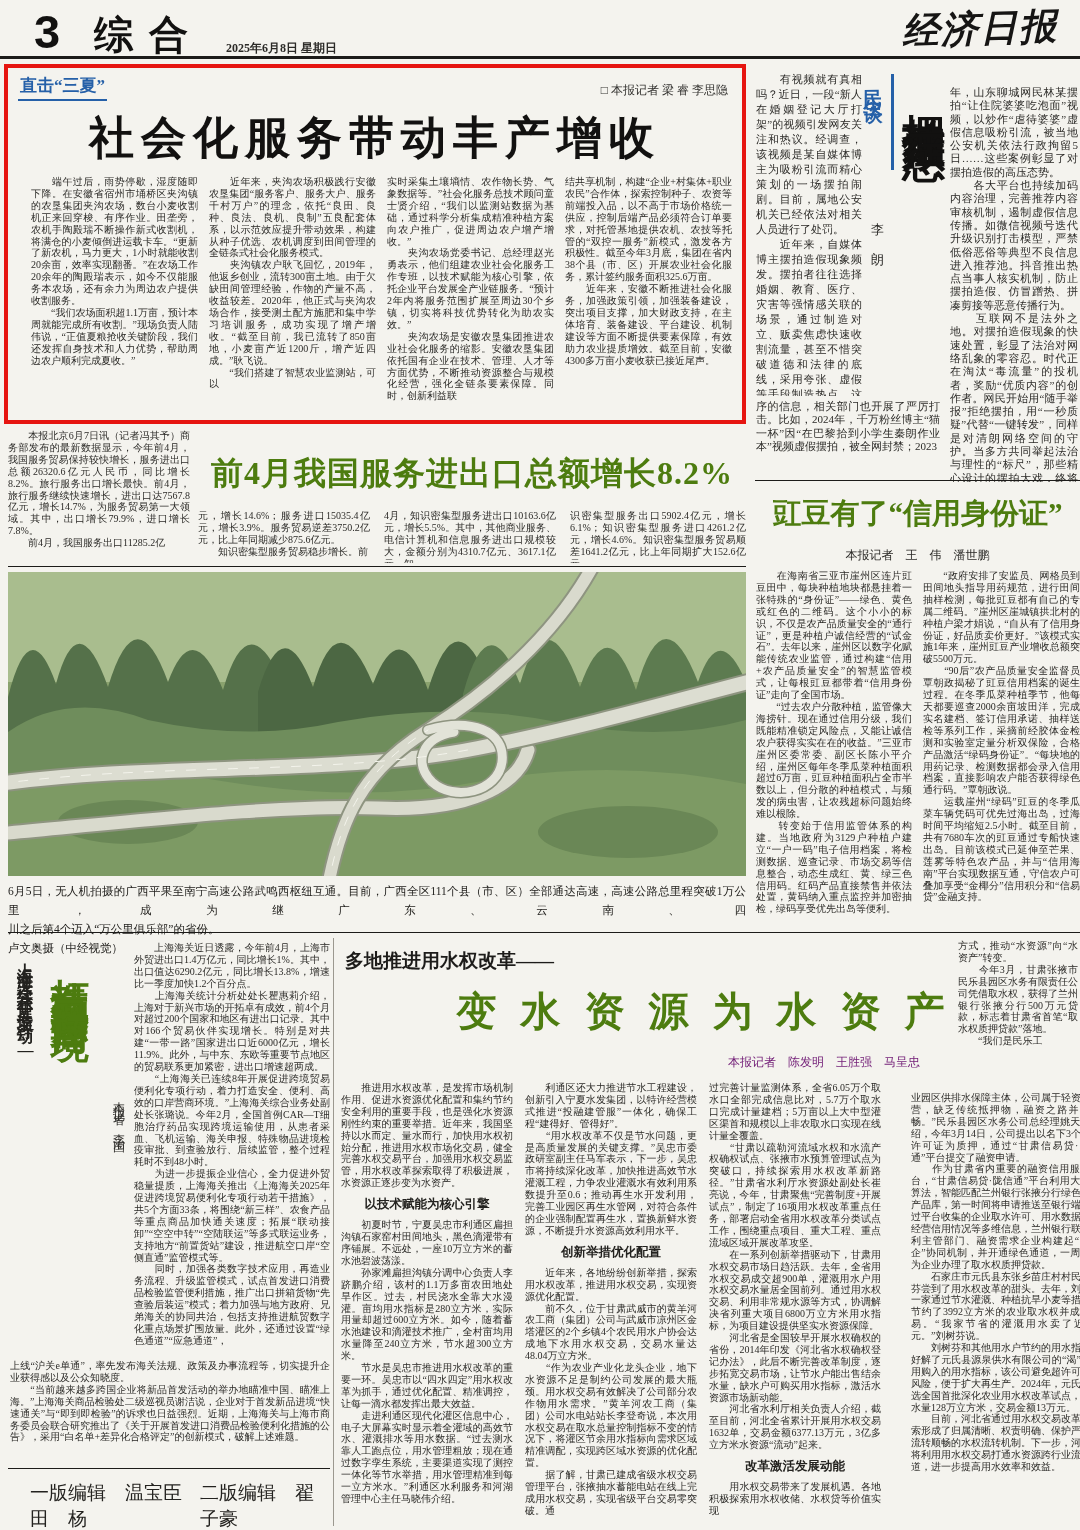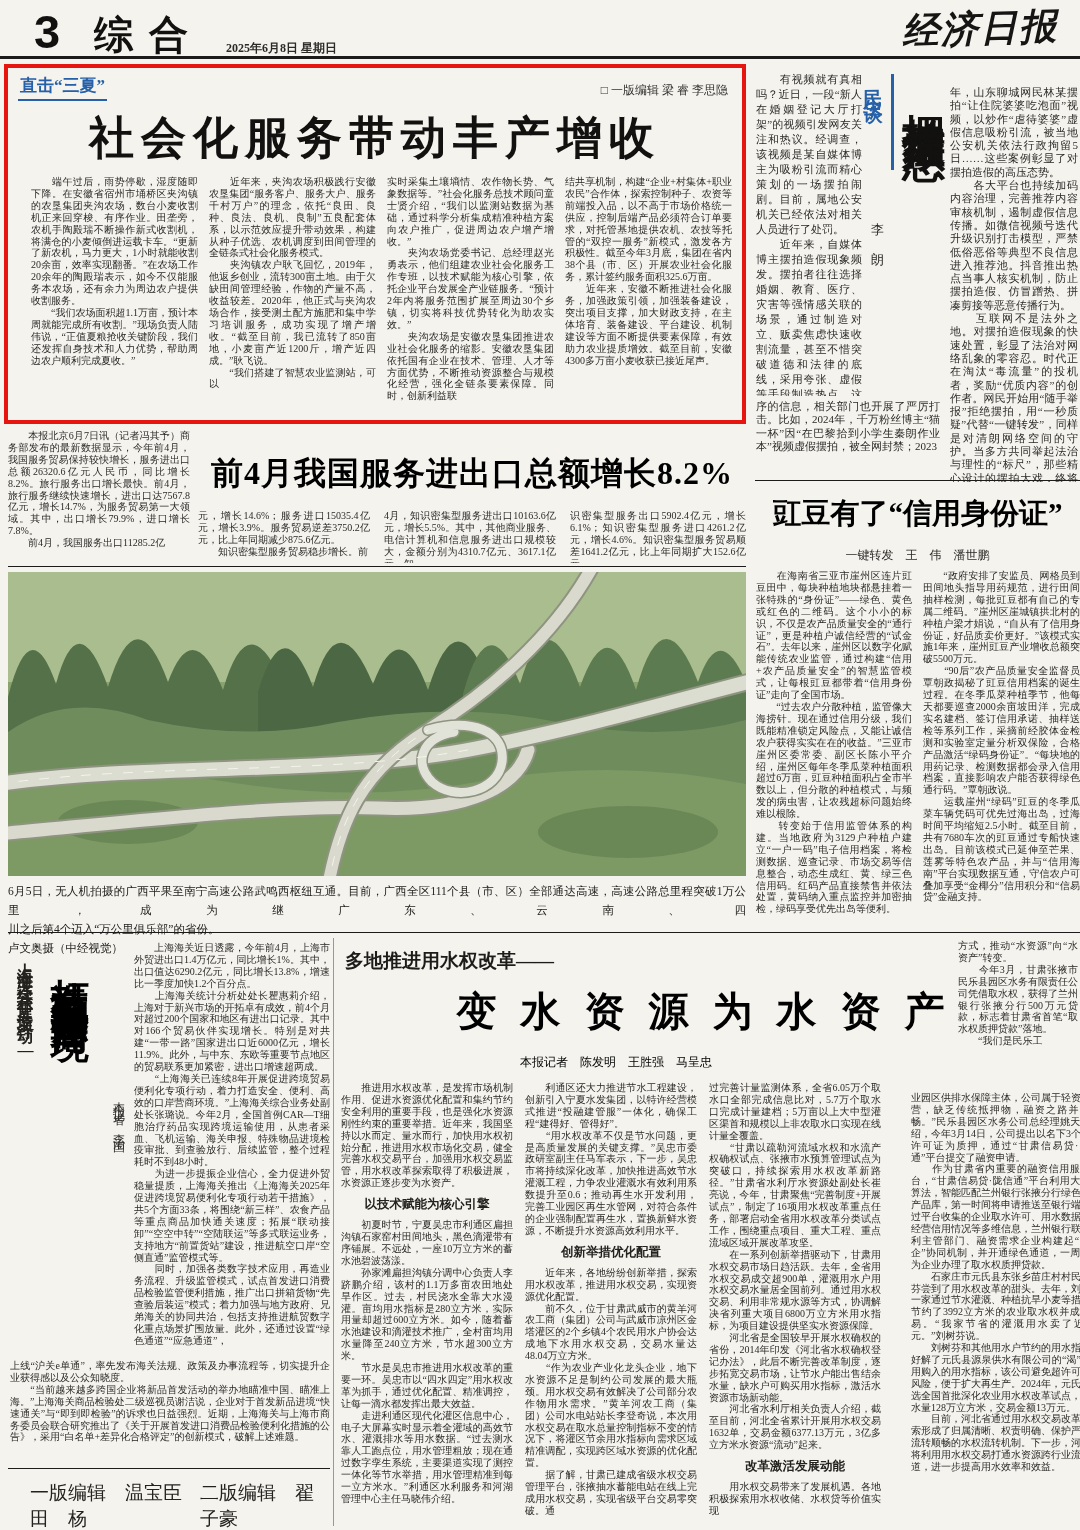--- a/index.html
+++ b/index.html
@@ -10,42 +10,42 @@
   }
   .sans{font-family:"Liberation Sans","DejaVu Sans",sans-serif;}
   .abs{position:absolute;}
   .body-text{
     font-size:10px;line-height:11.9px;text-align:justify;
     white-space:pre-line;overflow:hidden;color:#2b2a27;
   }
   .rule-h{position:absolute;background:#1c1b19;}
   .rule-v{position:absolute;background:#9b988f;width:1px;}
   .vtext{writing-mode:vertical-rl;text-orientation:upright;}
-  .headline-serif{font-weight:900;color:#000000;}
+  .headline-serif{font-weight:900;color:#4d7c0f;}
   .subhead{
     font-family:"Liberation Sans","DejaVu Sans",sans-serif;
     font-weight:900;text-align:center;font-size:12.5px;
     margin:7px 0 6px 0;white-space:normal;color:#16151
   }
   .col-stack > div{overflow:visible;}
 </style>
 </head>
 <body>
 
 <div id="paper">
 
   <div class="abs sans" style="left:34px;top:4px;font-size:47px;font-weight:900;color:#121110;">3</div>
   <div class="abs sans" style="left:94px;top:8px;font-size:39px;font-weight:900;letter-spacing:16px;color:#121110;">综合</div>
   <div class="abs" style="left:226px;top:40px;font-size:12px;color:#2b2a27;font-weight:bold;">2025年6月8日  星期日</div>
   <div class="abs" style="right:22px;top:4px;font-size:37px;font-weight:900;font-style:italic;color:#161514;transform:rotate(-2deg);letter-spacing:2px;">经济日报</div>
   <div class="rule-h" style="left:0;top:56px;width:1080px;height:3px;"></div>
 
   <div class="abs" style="left:4px;top:64px;width:734px;height:352px;border:4px solid #e61510;">
     <div class="abs" style="left:10px;top:6px;font-size:17px;font-weight:900;color:#2560a8;border-bottom:2px solid #2560a8;padding:0 2px 2px 2px;">直击“三夏”</div>
-    <div class="abs" style="right:14px;top:14px;font-size:12px;color:#33322f;">□ 一版编辑  梁  睿  李思隐</div>
+    <div class="abs" style="right:14px;top:14px;font-size:12px;color:#33322f;">□ 本报记者  梁  睿  李思隐</div>
     <div class="abs sans" style="left:0;top:40px;width:100%;text-align:center;font-size:45px;font-weight:900;letter-spacing:7px;color:#121110;">社会化服务带动丰产增收</div>
     <div class="abs" style="left:10px;top:108px;width:714px;height:236px;display:flex;gap:11px;">
       <div class="body-text" style="flex:1;margin-left:13px;">　　端午过后，雨势停歇，湿度随即下降。在安徽省宿州市埇桥区夹沟镇的农垦集团夹沟农场，数台小麦收割机正来回穿梭、有序作业。田垄旁，农机手陶殿瑞不断操作新式收割机，将满仓的小麦倾倒进运载卡车。“更新了新农机，马力更大，1小时就能收割20余亩，效率实现翻番。”在农场工作20余年的陶殿瑞表示，如今不仅能服务本农场，还有余力为周边农户提供收割服务。
 　　“我们农场面积超1.1万亩，预计本周就能完成所有收割。”现场负责人陆伟说，“正值夏粮抢收关键阶段，我们还发挥自身技术和人力优势，帮助周边农户顺利完成夏收。”</div>
       <div class="body-text" style="flex:1;">　　近年来，夹沟农场积极践行安徽农垦集团“服务客户、服务大户、服务千村万户”的理念，依托“良田、良种、良法、良机、良制”五良配套体系，以示范效应提升带动效果，构建从种子优选、农机调度到田间管理的全链条式社会化服务模式。
 　　夹沟镇农户耿飞回忆，2019年，他返乡创业，流转300亩土地。由于欠缺田间管理经验，作物的产量不高，收益较差。2020年，他正式与夹沟农场合作，接受测土配方施肥和集中学习培训服务，成功实现了增产增收。“截至目前，我已流转了850亩地，小麦亩产近1200斤，增产近四成。”耿飞说。
 　　“我们搭建了智慧农业监测站，可以</div>
       <div class="body-text" style="flex:1;">实时采集土壤墒情、农作物长势、气象数据等。”社会化服务总技术顾问童士贤介绍，“我们以监测站数据为基础，通过科学分析集成精准种植方案向农户推广，促进周边农户增产增收。”
 　　夹沟农场党委书记、总经理赵光勇表示，他们组建农业社会化服务工作专班，以技术赋能为核心引擎，依托企业平台发展全产业链服务。“预计2年内将服务范围扩展至周边30个乡镇，切实将科技优势转化为助农实效。”
 　　夹沟农场是安徽农垦集团推进农业社会化服务的缩影。安徽农垦集团依托国有企业在技术、管理、人才等方面优势，不断推动资源整合与规模化经营，强化全链条要素保障。同时，创新利益联</div>
@@ -103,21 +103,21 @@
   <div class="abs" style="left:8px;top:882px;width:738px;font-size:11.5px;line-height:19px;color:#23221f;">
     <div style="text-align:justify;text-align-last:justify;">6月5日，无人机拍摄的广西平果至南宁高速公路武鸣西枢纽互通。目前，广西全区111个县（市、区）全部通达高速，高速公路总里程突破1万公里，成为继广东、云南、四</div>
     <div style="display:flex;justify-content:space-between;flex-direction:column;">
       <span>川之后第4个迈入“万公里俱乐部”的省份。</span>
       <span>卢文奥摄（中经视觉）</span>
     </div>
   </div>
   <div class="rule-h" style="left:8px;top:932px;width:1072px;height:1px;"></div>
 
   <div class="abs headline-serif" style="left:755px;top:494px;width:325px;text-align:center;font-size:29px;">豇豆有了“信用身份证”</div>
-  <div class="abs" style="left:755px;top:547px;width:325px;text-align:center;font-size:12px;color:#2b2a27;">一键转发　王　伟　潘世鹏</div>
+  <div class="abs" style="left:755px;top:547px;width:325px;text-align:center;font-size:12px;color:#2b2a27;">本报记者　王　伟　潘世鹏</div>
   <div class="abs body-text" style="left:756px;top:570px;width:156px;height:356px;">　　在海南省三亚市崖州区连片豇豆田中，每块种植地块都悬挂着一张特殊的“身份证”——绿色、黄色或红色的二维码。这个小小的标识，不仅是农产品质量安全的“通行证”，更是种植户诚信经营的“试金石”。去年以来，崖州区以数字化赋能传统农业监管，通过构建“信用+农产品质量安全”的智慧监管模式，让每根豇豆都带着“信用身份证”走向了全国市场。
 　　“过去农户分散种植，监管像大海捞针。现在通过信用分级，我们既能精准锁定风险点，又能让诚信农户获得实实在在的收益。”三亚市崖州区委常委、副区长陈小平介绍，崖州区每年冬季瓜菜种植面积超过6万亩，豇豆种植面积占全市半数以上，但分散的种植模式，与频发的病虫害，让农残超标问题始终难以根除。
 　　转变始于信用监管体系的构建。当地政府为3129户种植户建立“一户一码”电子信用档案，将检测数据、巡查记录、市场交易等信息整合，动态生成红、黄、绿三色信用码。红码产品直接禁售并依法处置，黄码纳入重点监控并加密抽检，绿码享受优先出岛等便利。</div>
   <div class="abs body-text" style="left:923px;top:570px;width:157px;height:356px;">　　“政府安排了安监员、网格员到田间地头指导用药规范，进行田间抽样检测，每批豇豆都有自己的专属二维码。”崖州区崖城镇拱北村的种植户梁才娟说，“自从有了信用身份证，好品质卖价更好。”该模式实施1年来，崖州豇豆产业增收总额突破5500万元。
 　　“90后”农产品质量安全监督员覃朝政揭秘了豇豆信用档案的诞生过程。在冬季瓜菜种植季节，他每天都要巡查2000余亩坡田洋，完成实名建档、签订信用承诺、抽样送检等系列工作，采摘前经胶体金检测和实验室定量分析双保险，合格产品激活“绿码身份证”。“每块地的用药记录、检测数据都会录入信用档案，直接影响农户能否获得绿色通行码。”覃朝政说。
 　　运载崖州“绿码”豇豆的冬季瓜菜车辆凭码可优先过海出岛，过海时间平均缩短2.5小时。截至目前，共有7680车次的豇豆通过专船快速出岛。目前该模式已延伸至芒果、莲雾等特色农产品，并与“信用海南”平台实现数据互通，守信农户可叠加享受“金椰分”信用积分和“信易贷”金融支持。</div>
 
   <div class="abs vtext" style="left:14px;top:950px;height:372px;font-size:16px;font-weight:700;letter-spacing:5px;color:#23221f;">上海海关连续八年开展专项行动——</div>
   <div class="abs vtext headline-serif" style="left:44px;top:948px;height:520px;font-size:38px;letter-spacing:4px;">打造高效便利口岸营商环境</div>
   <div class="abs vtext" style="left:110px;top:1092px;height:190px;font-size:12px;letter-spacing:4px;color:#2b2a27;">本报记者　李治国</div>
@@ -134,21 +134,21 @@
     <div>一版编辑　温宝臣　田　杨</div>
     <div>二版编辑　翟子豪</div>
     <div>三版编辑　林紫晓　向斯佳</div>
     <div>美　　编　吴　迪</div>
   </div>
 
   <div class="rule-v" style="left:333px;top:938px;height:588px;"></div>
 
   <div class="abs" style="left:345px;top:948px;font-size:19px;font-weight:700;color:#1d1c1a;">多地推进用水权改革——</div>
   <div class="abs headline-serif" style="left:400px;top:984px;width:625px;text-align:center;font-size:40px;letter-spacing:24px;">变水资源为水资产</div>
-  <div class="abs" style="left:520px;top:1054px;width:400px;text-align:left;font-size:12px;color:#000000;">本报记者　陈发明　王胜强　马呈忠</div>
+  <div class="abs" style="left:520px;top:1054px;width:400px;text-align:right;font-size:12px;color:#701a75;">本报记者　陈发明　王胜强　马呈忠</div>
 
   <div class="abs col-stack" style="left:341px;top:1082px;width:172px;height:448px;overflow:hidden;">
     <div class="body-text">　　推进用水权改革，是发挥市场机制作用、促进水资源优化配置和集约节约安全利用的重要手段，也是强化水资源刚性约束的重要举措。近年来，我国坚持以水而定、量水而行，加快用水权初始分配，推进用水权市场化交易，健全完善水权交易平台，加强用水权交易监管，用水权改革探索取得了积极进展，水资源正逐步变为水资产。</div>
     <div class="subhead">以技术赋能为核心引擎</div>
     <div class="body-text">　　初夏时节，宁夏吴忠市利通区扁担沟镇石家窑村田间地头，黑色滴灌带有序铺展。不远处，一座10万立方米的蓄水池碧波荡漾。
 　　孙家滩扁担沟镇分调中心负责人李跻鹏介绍，该村的1.1万多亩农田地处旱作区。过去，村民浇水全靠大水漫灌。亩均用水指标是280立方米，实际用量却超过600立方米。如今，随着蓄水池建设和滴灌技术推广，全村亩均用水量降至240立方米，节水超300立方米。
 　　节水是吴忠市推进用水权改革的重要一环。吴忠市以“四水四定”用水权改革为抓手，通过优化配置、精准调控，让每一滴水都发挥出最大效益。
 　　走进利通区现代化灌区信息中心，电子大屏幕实时显示着全灌域的高效节水、灌溉排水等用水数据。“过去测水靠人工跑点位，用水管理粗放；现在通过数字孪生系统，主要渠道实现了测控一体化等节水举措，用水管理精准到每一立方米水。”利通区水利服务和河湖管理中心主任马晓伟介绍。</div>
   </div>
   <div class="abs col-stack" style="left:525px;top:1082px;width:172px;height:448px;overflow:hidden;">

